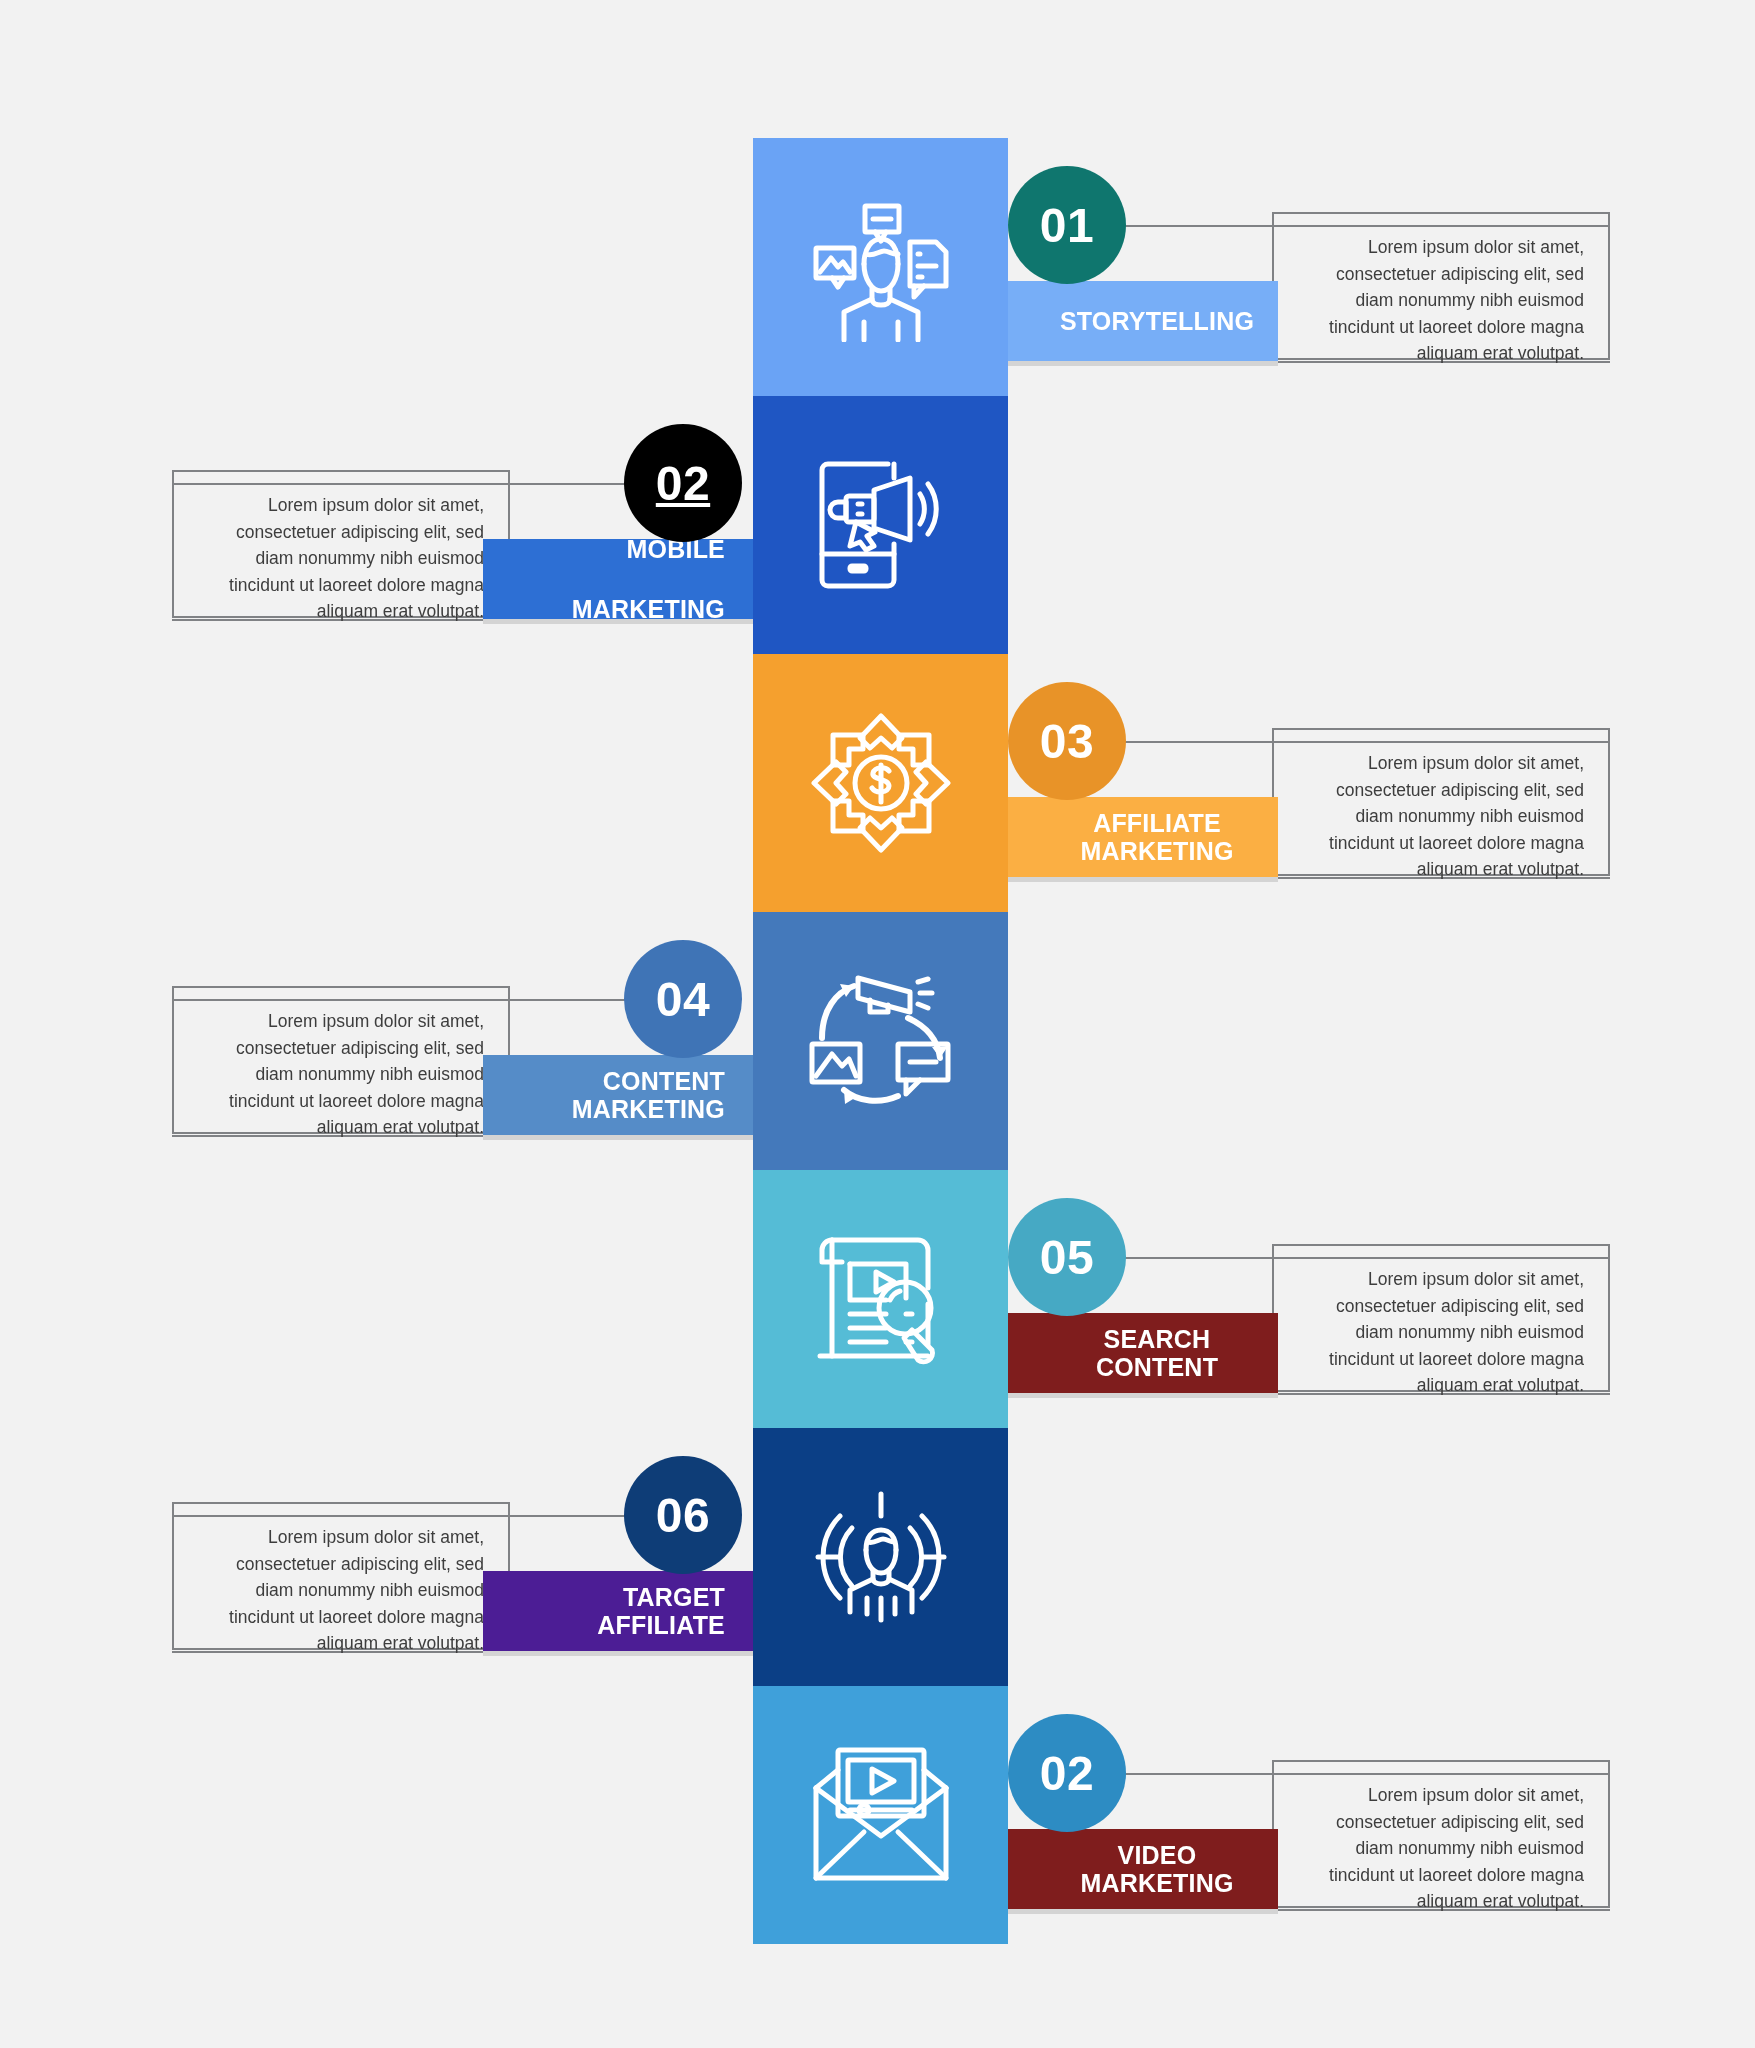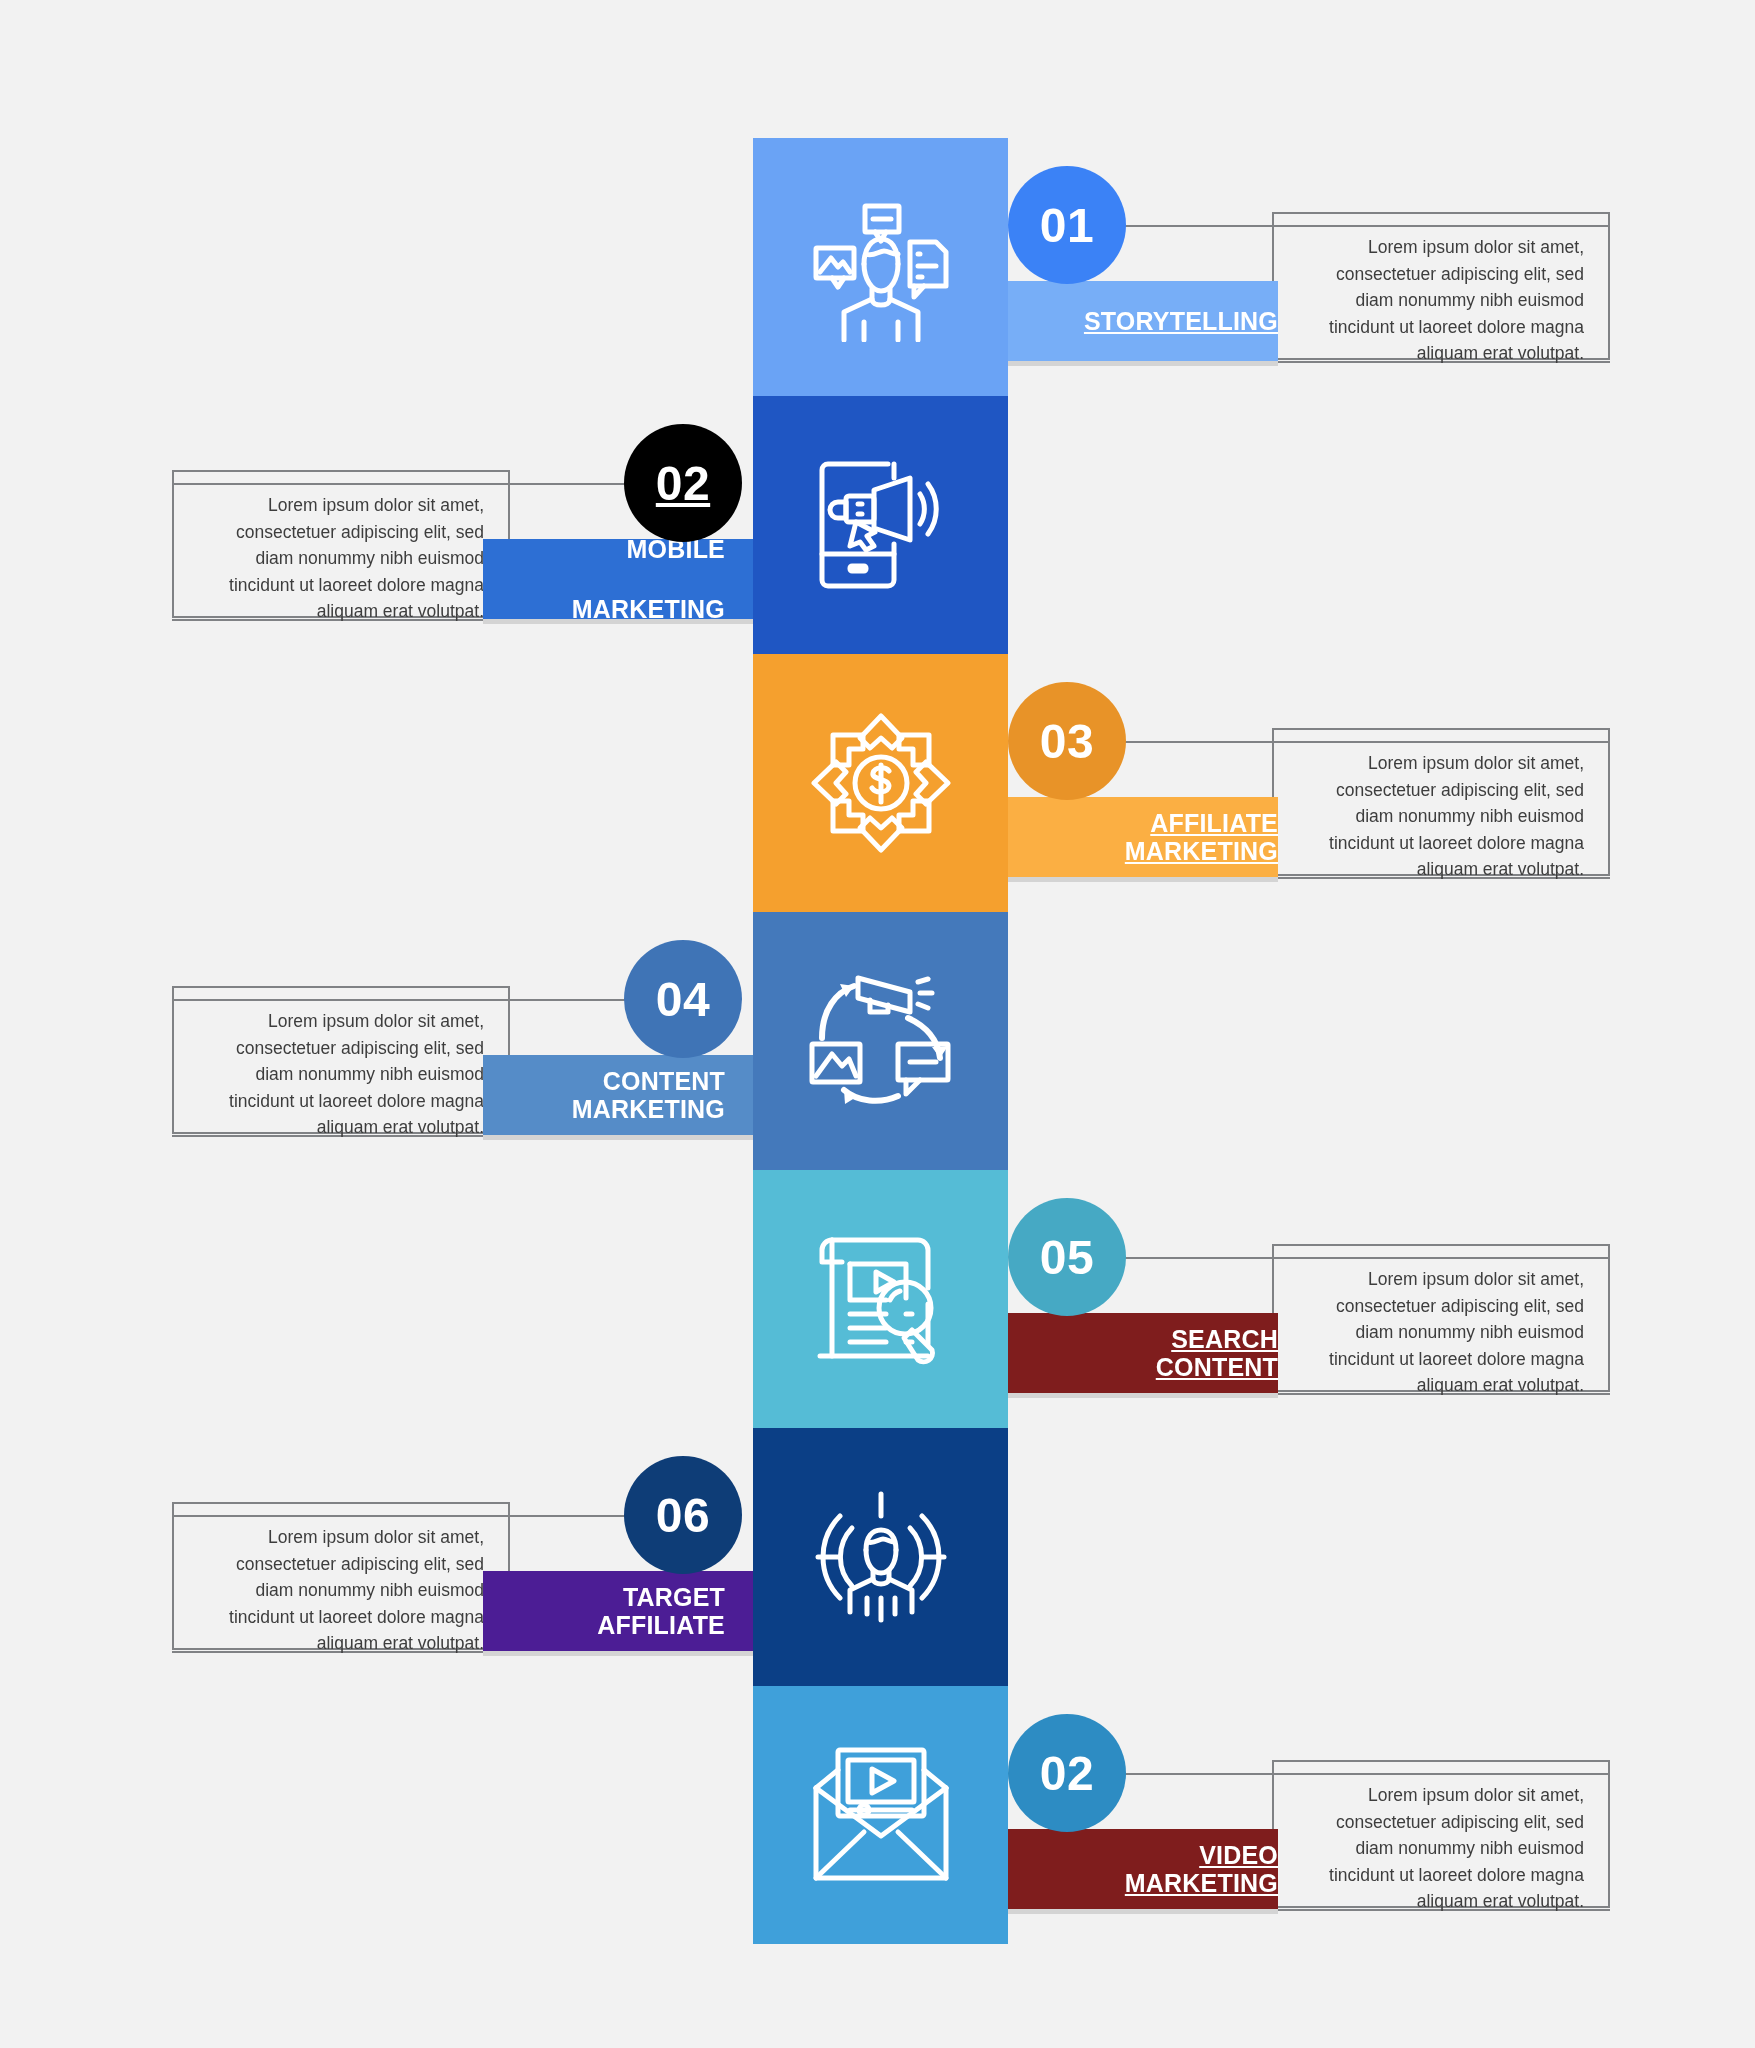--- a/index.html
+++ b/index.html
@@ -70,22 +70,21 @@
     font-size: 25px;
     font-weight: bold;
     line-height: 1.13;
     letter-spacing: 0.2px;
     z-index: 4;
   }
   .row.right .label-band {
     left: 1008px;
     padding-left: 28px;
     text-align: left;
-    align-items: flex-end;
-    text-decoration: underline;
+    align-items: center;
   }
   .row.left .label-band {
     left: 483px;
     padding-right: 28px;
     text-align: right;
     align-items: flex-end;
   }
 
   
   .desc-box {
@@ -152,21 +151,21 @@
     </svg>
         </span>
       </div>
       <div class="conn" style="left: 1118px; width: 492px; top: 87px;"></div>
       <div class="conn" style="top: 223px; left: 1278px; width: 332px;"></div>
       <div class="desc-box">Lorem ipsum dolor sit amet, consectetuer adipiscing elit, sed diam nonummy nibh euismod tincidunt ut laoreet dolore magna aliquam erat volutpat.</div>
       <div class="label-band" style="background: rgb(119, 174, 247);">
         <span>STORYTELLING</span>
       </div>
       <div class="band-shadow" style="top: 223px; width: 270px; left: 1008px;"></div>
-      <div class="num-circle" style="background: #3b82f6; text-align: right;">
+      <div class="num-circle" style="background: #0f766e; text-align: right;">
         <span>01</span>
       </div>
     </div>
     <div class="row left" style="top: 396px;">
       <div class="icon-cell" style="background: rgb(31, 86, 195);">
         <span>
     <svg width="150" height="150" viewBox="0 0 150 150">
       <g fill="none" stroke="#fff" stroke-width="5" stroke-linecap="round" stroke-linejoin="round">
         <path d="M82 14 H22 a6 6 0 0 0 -6 6 v110 a6 6 0 0 0 6 6 h60 a6 6 0 0 0 6 -6 V94"></path>
         <path d="M88 14 v14"></path>

